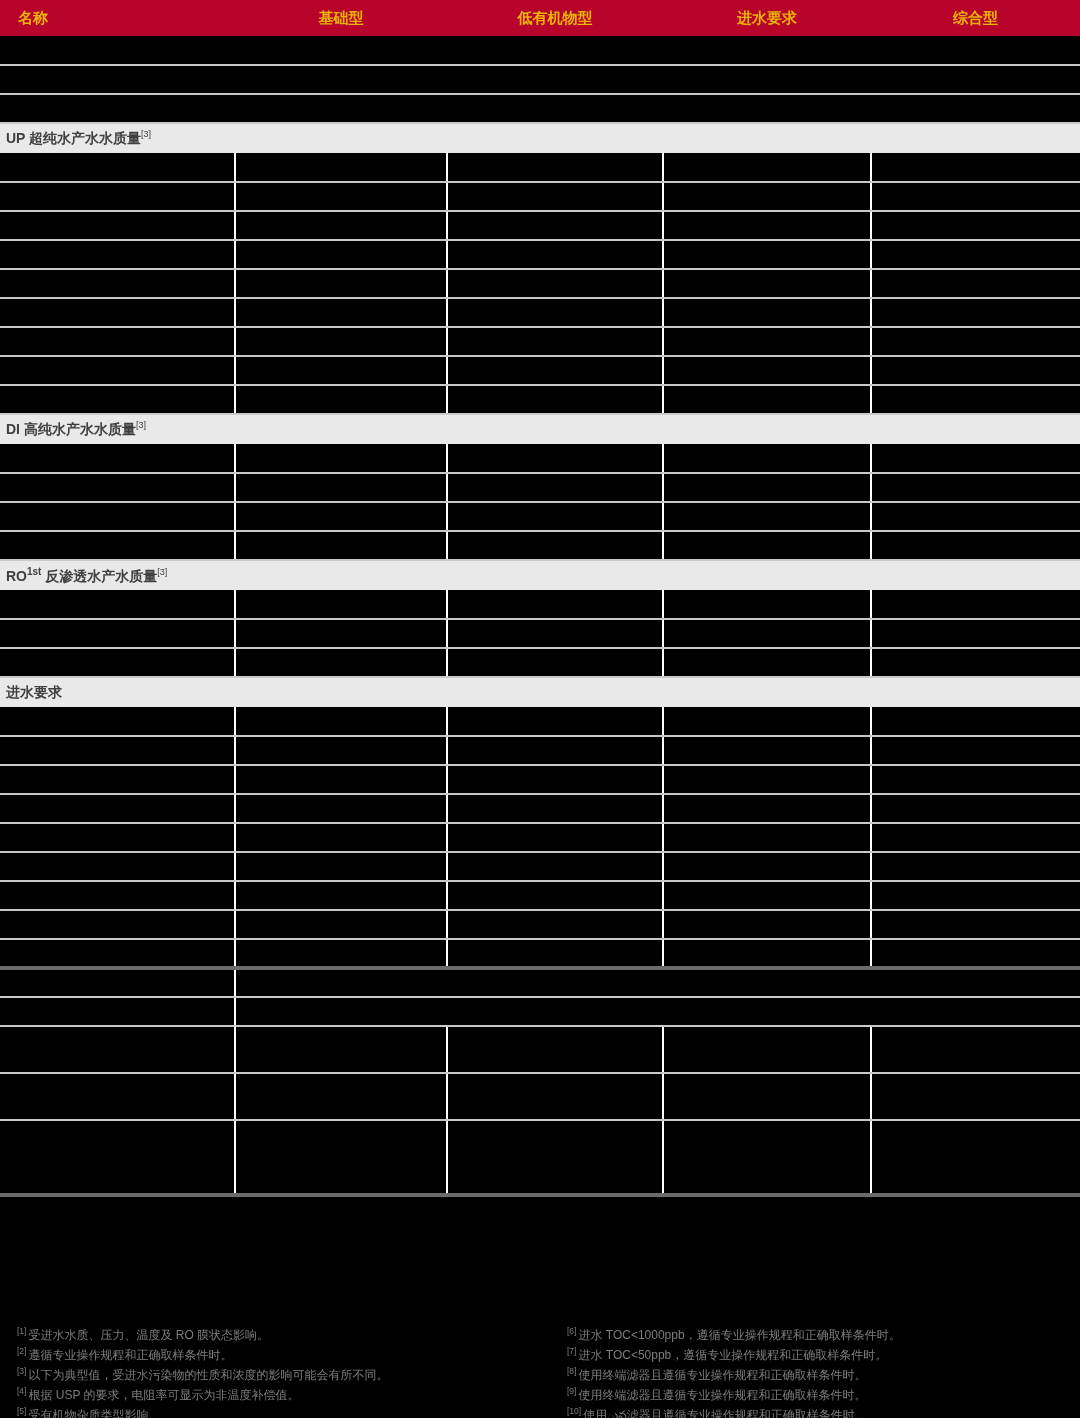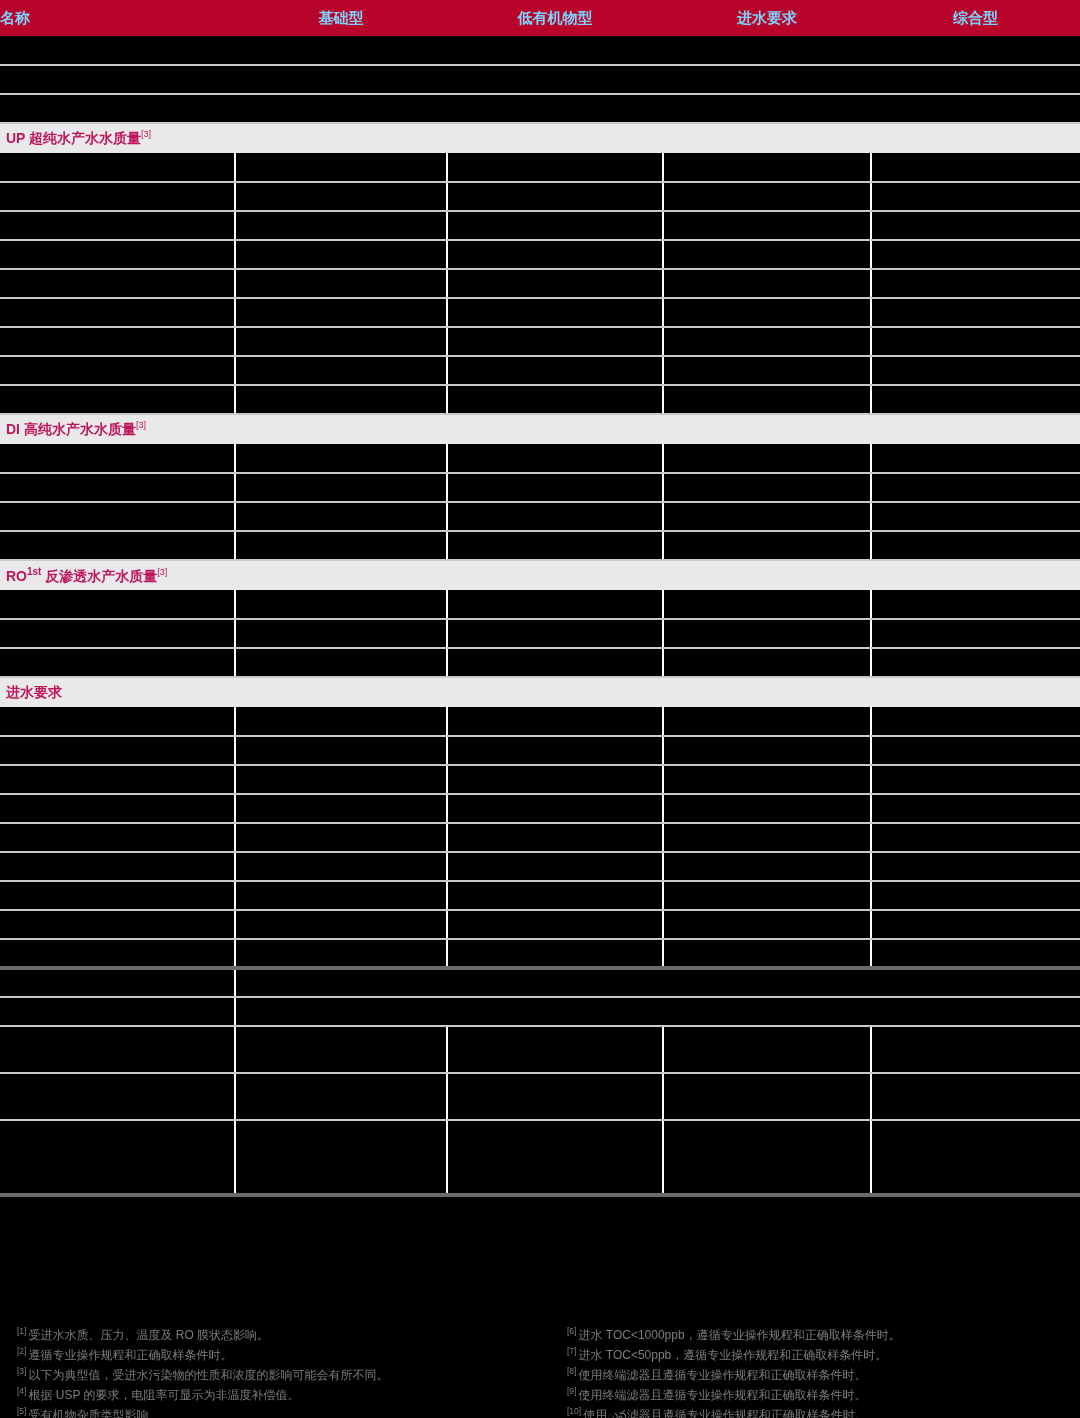--- a/index.html
+++ b/index.html
@@ -18,24 +18,24 @@
     table-layout: fixed;
   }
   table.spec col.c1 { width: 235px; }
   table.spec col.c2 { width: 212px; }
   table.spec col.c3 { width: 216px; }
   table.spec col.c4 { width: 208px; }
   table.spec col.c5 { width: 209px; }
 
   tr.head-row { background: #b8042a; height: 36px; }
   tr.head-row th {
-    color: #7dd3fc;
+    color: #eab308;
     font-size: 15px;
     font-weight: bold;
-    padding: 0 0;
+    padding: 0 18px;
     border: none;
     height: 28px;
     line-height: 36px;
     vertical-align: middle;
   }
   th.h-name { text-align: left; }
   th.h-col  { text-align: center; }
 
   tr.data-row { height: 29px; background: #000000; }
   tr.data-row td {
@@ -50,21 +50,21 @@
     white-space: nowrap;
   }
   tr.data-row td.last { border-right: none; }
   tr.data-row td.nodiv { border-right: none; }
   td.ctr { text-align: center; }
 
   tr.section-row { height: 30px; background: #e9e9e9; }
   tr.section-row td {
     height: 26px;
     background: #e9e9e9;
-    color: #be185d;
+    color: #404040;
     font-size: 14px;
     font-weight: bold;
     padding: 0 6px;
     border: none;
     vertical-align: middle;
     text-align: left;
   }
   tr.section-row td sup { font-size: 9px; font-weight: normal; vertical-align: super; }
   tr.section-row td .rosup { font-size: 10px; vertical-align: super; font-weight: bold; }
   tr.thick-bot td { border-bottom: 4px solid #6b6b6b; }

